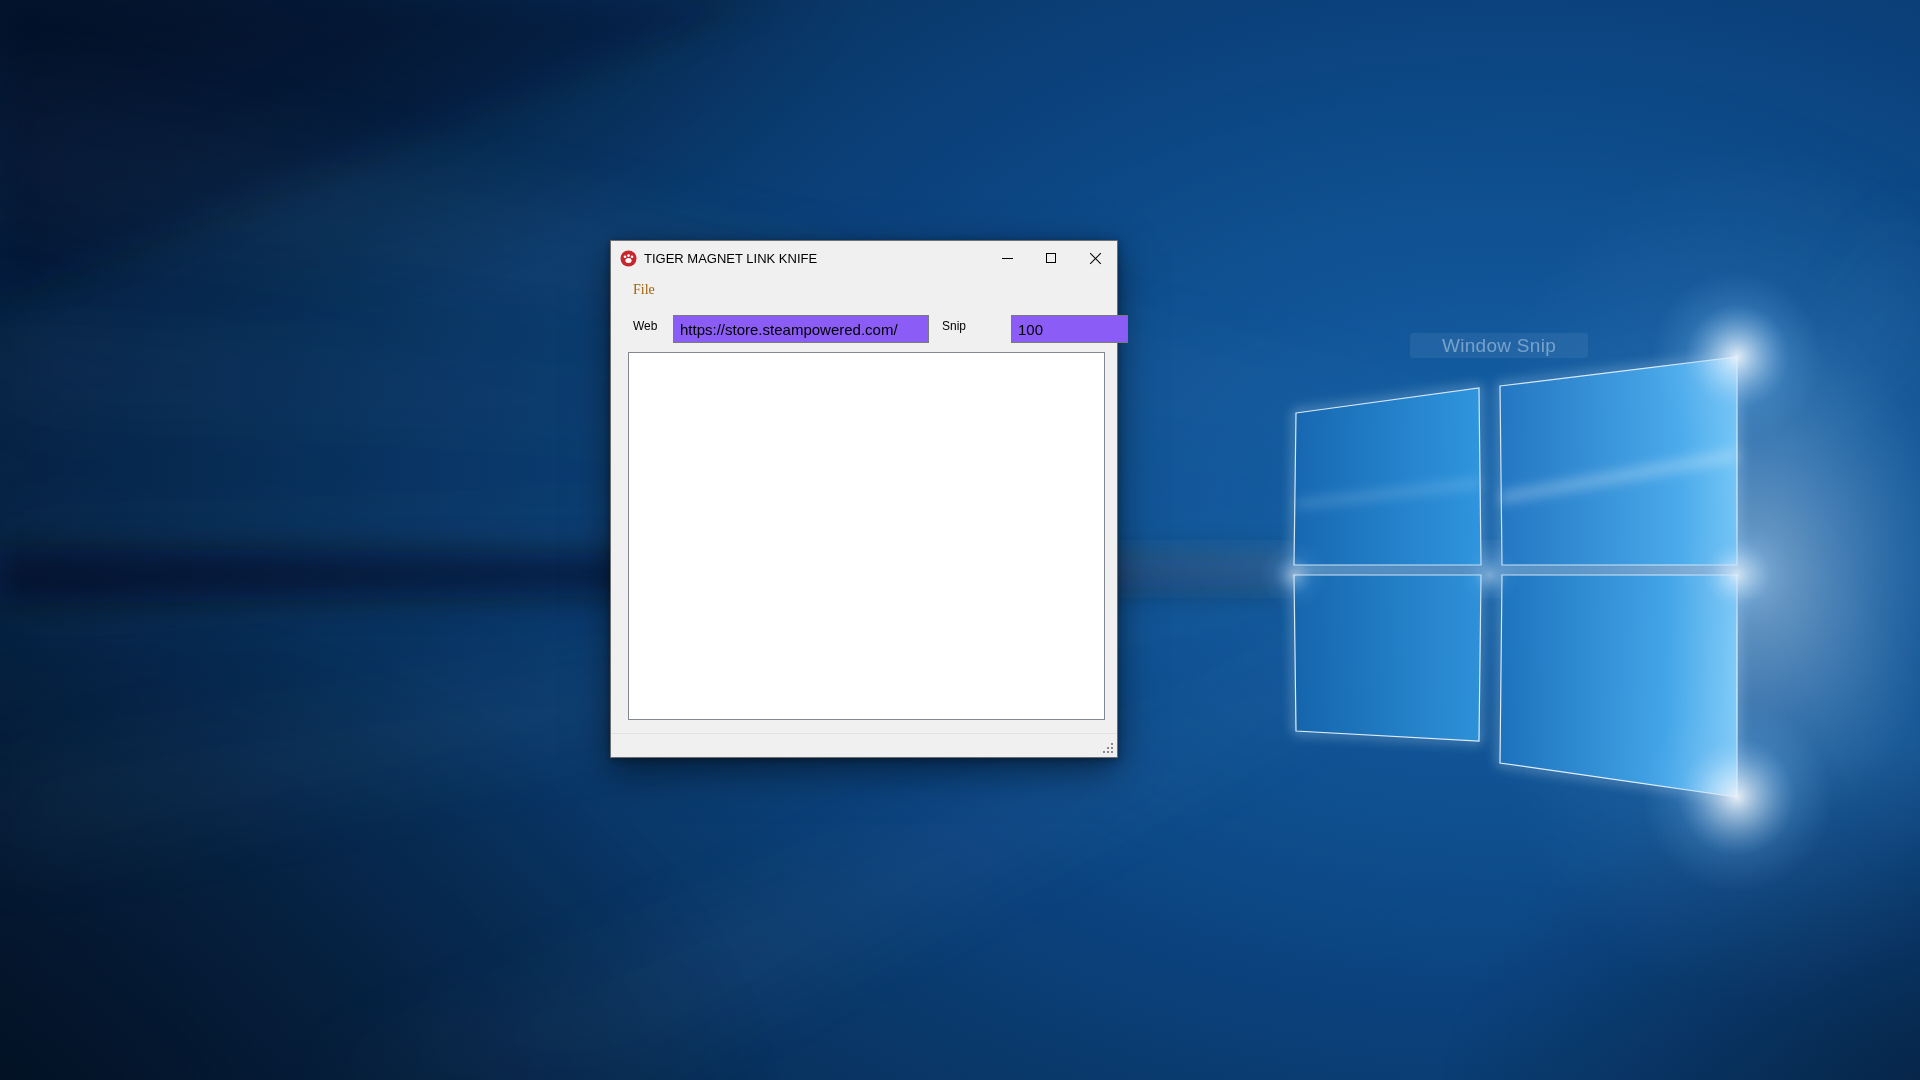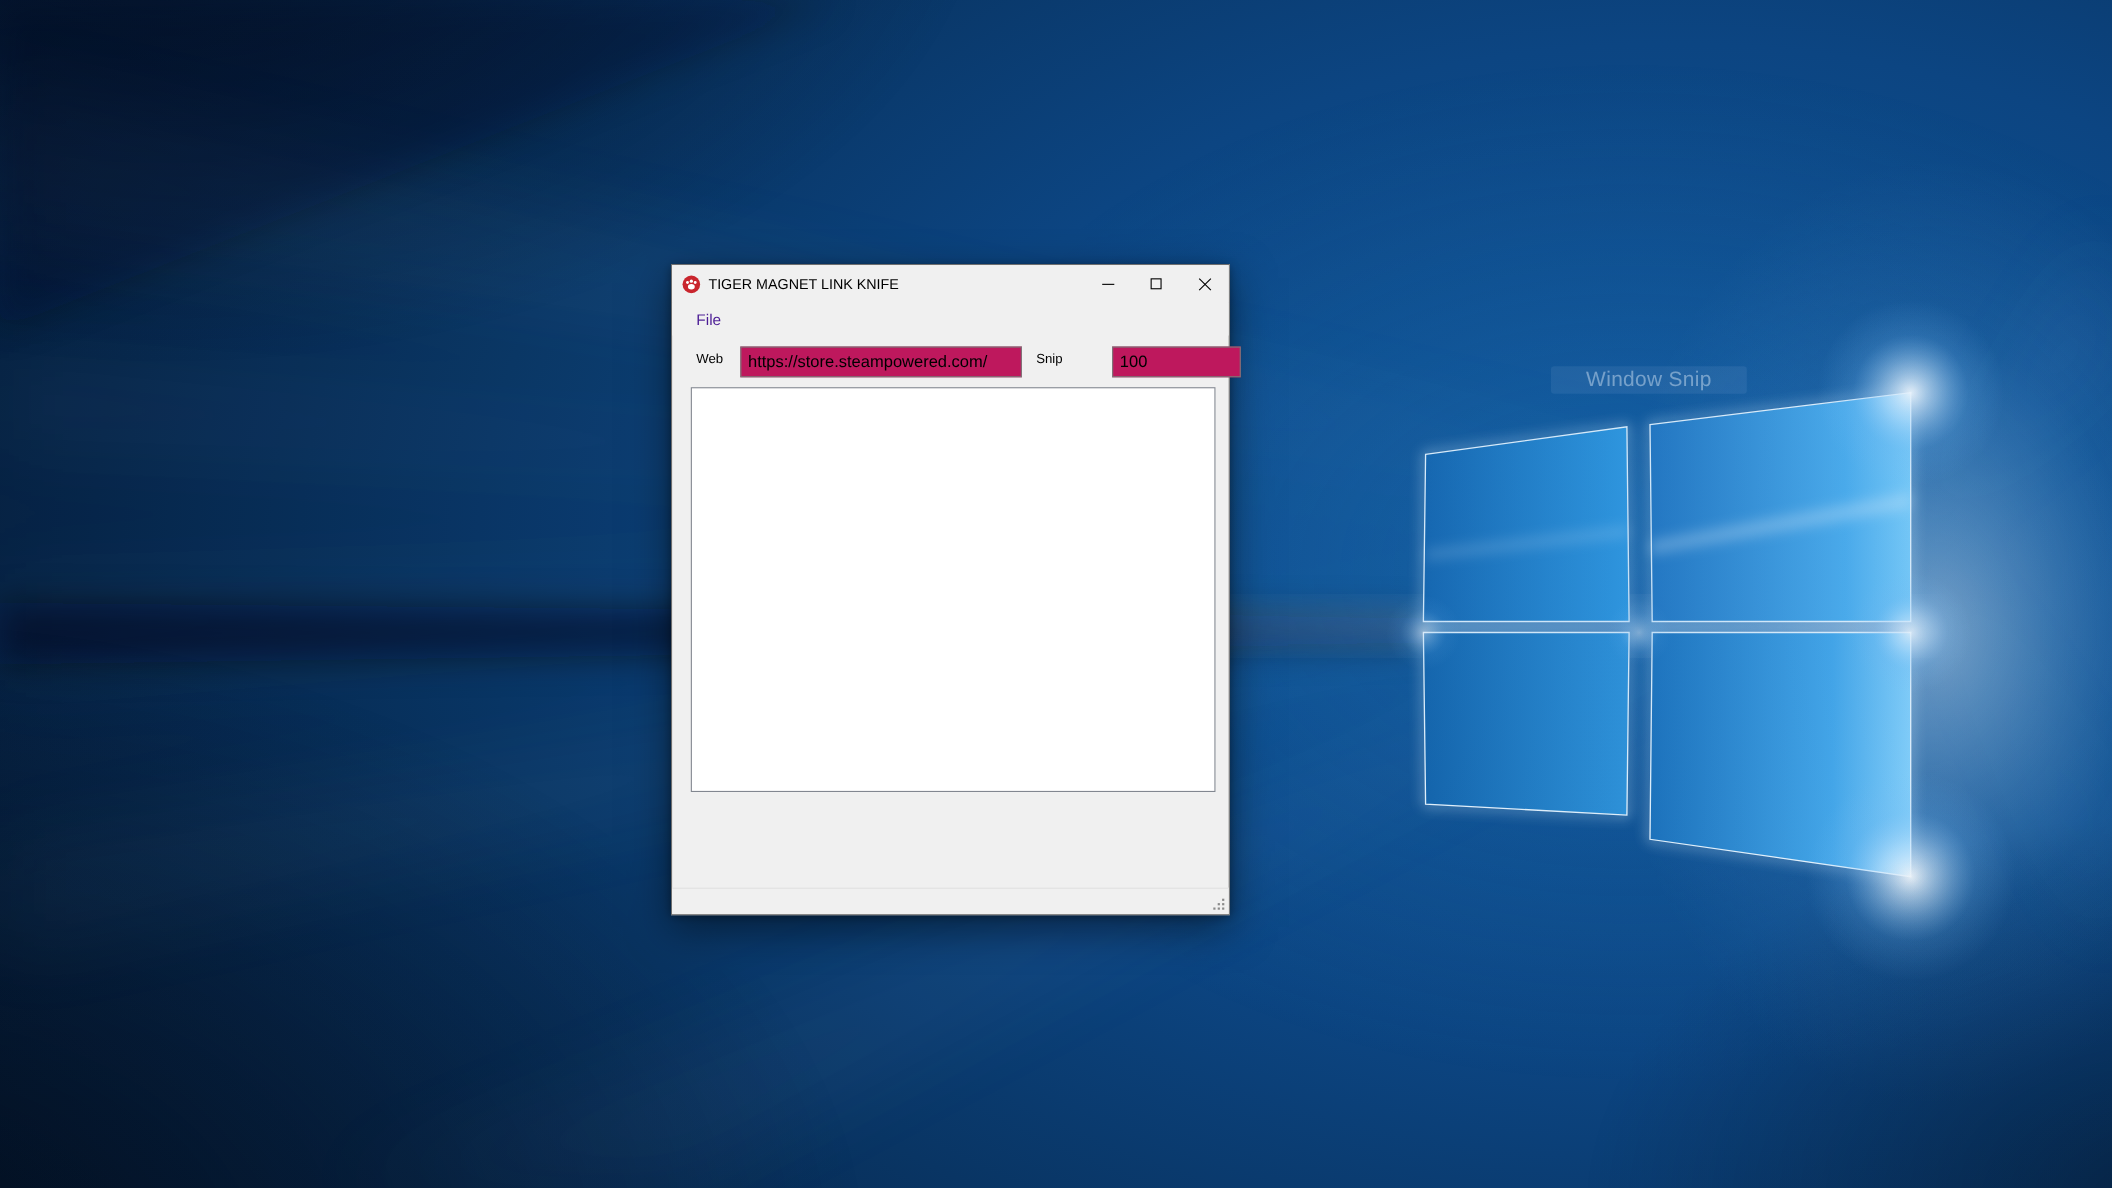--- a/index.html
+++ b/index.html
@@ -22,21 +22,21 @@
   
   .ghost {
     position:absolute; left:1410px; top:333px; width:178px; height:25px;
     background:rgba(150,185,220,0.12); border-radius:3px;
     display:flex; align-items:center; justify-content:center;
     font-size:19px; color:rgba(235,245,255,0.42); letter-spacing:.3px;
   }
 
   
   .win {
-    position:absolute; left:610px; top:240px; width:508px; height:592px;
+    position:absolute; left:610px; top:240px; width:508px; height:518px;
     background:#f0f0f0; border:1px solid #6e6e6e; box-sizing:border-box;
     box-shadow:0 12px 36px rgba(0,0,0,0.50), 0 2px 8px rgba(0,0,0,0.35);
   }
   .titlebar {
     position:absolute; top:0; left:0; right:0; height:34px;
     display:flex; align-items:center; background:#f0f0f0;
   }
   .appicon { margin-left:9px; width:17px; height:17px; flex:0 0 auto; }
   .title { margin-left:7px; font-size:13px; color:#000; white-space:nowrap; }
   .capbtns { margin-left:auto; display:flex; height:100%; }
@@ -45,29 +45,29 @@
   .ic-max { width:10px; height:10px; border:1px solid #000; display:block; box-sizing:border-box; }
   .ic-close { position:relative; width:13px; height:13px; display:block; }
   .ic-close i { position:absolute; left:-1px; top:6px; width:15px; height:1px; background:#000; }
   .ic-close .x1 { transform:rotate(45deg); }
   .ic-close .x2 { transform:rotate(-45deg); }
 
   .menubar {
     position:absolute; top:34px; left:0; right:0; height:30px;
     display:flex; align-items:center; background:#f0f0f0;
   }
-  .menuitem { margin-left:13px; padding:4px 9px; font-size:14px; color:#4c1d95; }
+  .menuitem { margin-left:13px; padding:4px 9px; font-size:14px; color:#a16207;font-family:Liberation Serif, serif; }
 
   .formrow { position:absolute; top:74px; left:0; right:0; height:30px; }
   .lbl { position:absolute; top:4px; font-size:12px; color:#000; white-space:nowrap; }
   .lbl-web  { left:22px; }
   .lbl-deep { left:331px; }
   .txt {
     position:absolute; top:0; height:28px; box-sizing:border-box;
-    border:1px solid #7a7a7a; background:#be185d; color:#000;
+    border:1px solid #7a7a7a; background:#8b5cf6; color:#000;
     font-size:15px; font-family:"Liberation Sans", sans-serif;
     padding:2px 6px; outline:none;
   }
   .txt-web  { left:62px;  width:256px; }
   .txt-deep { left:388px; width:117px;margin-left:12px; }
 
   .listbox {
     position:absolute; left:17px; top:111px; width:477px; height:368px;
     background:#fff; border:1px solid #828790; box-sizing:border-box;
   }

